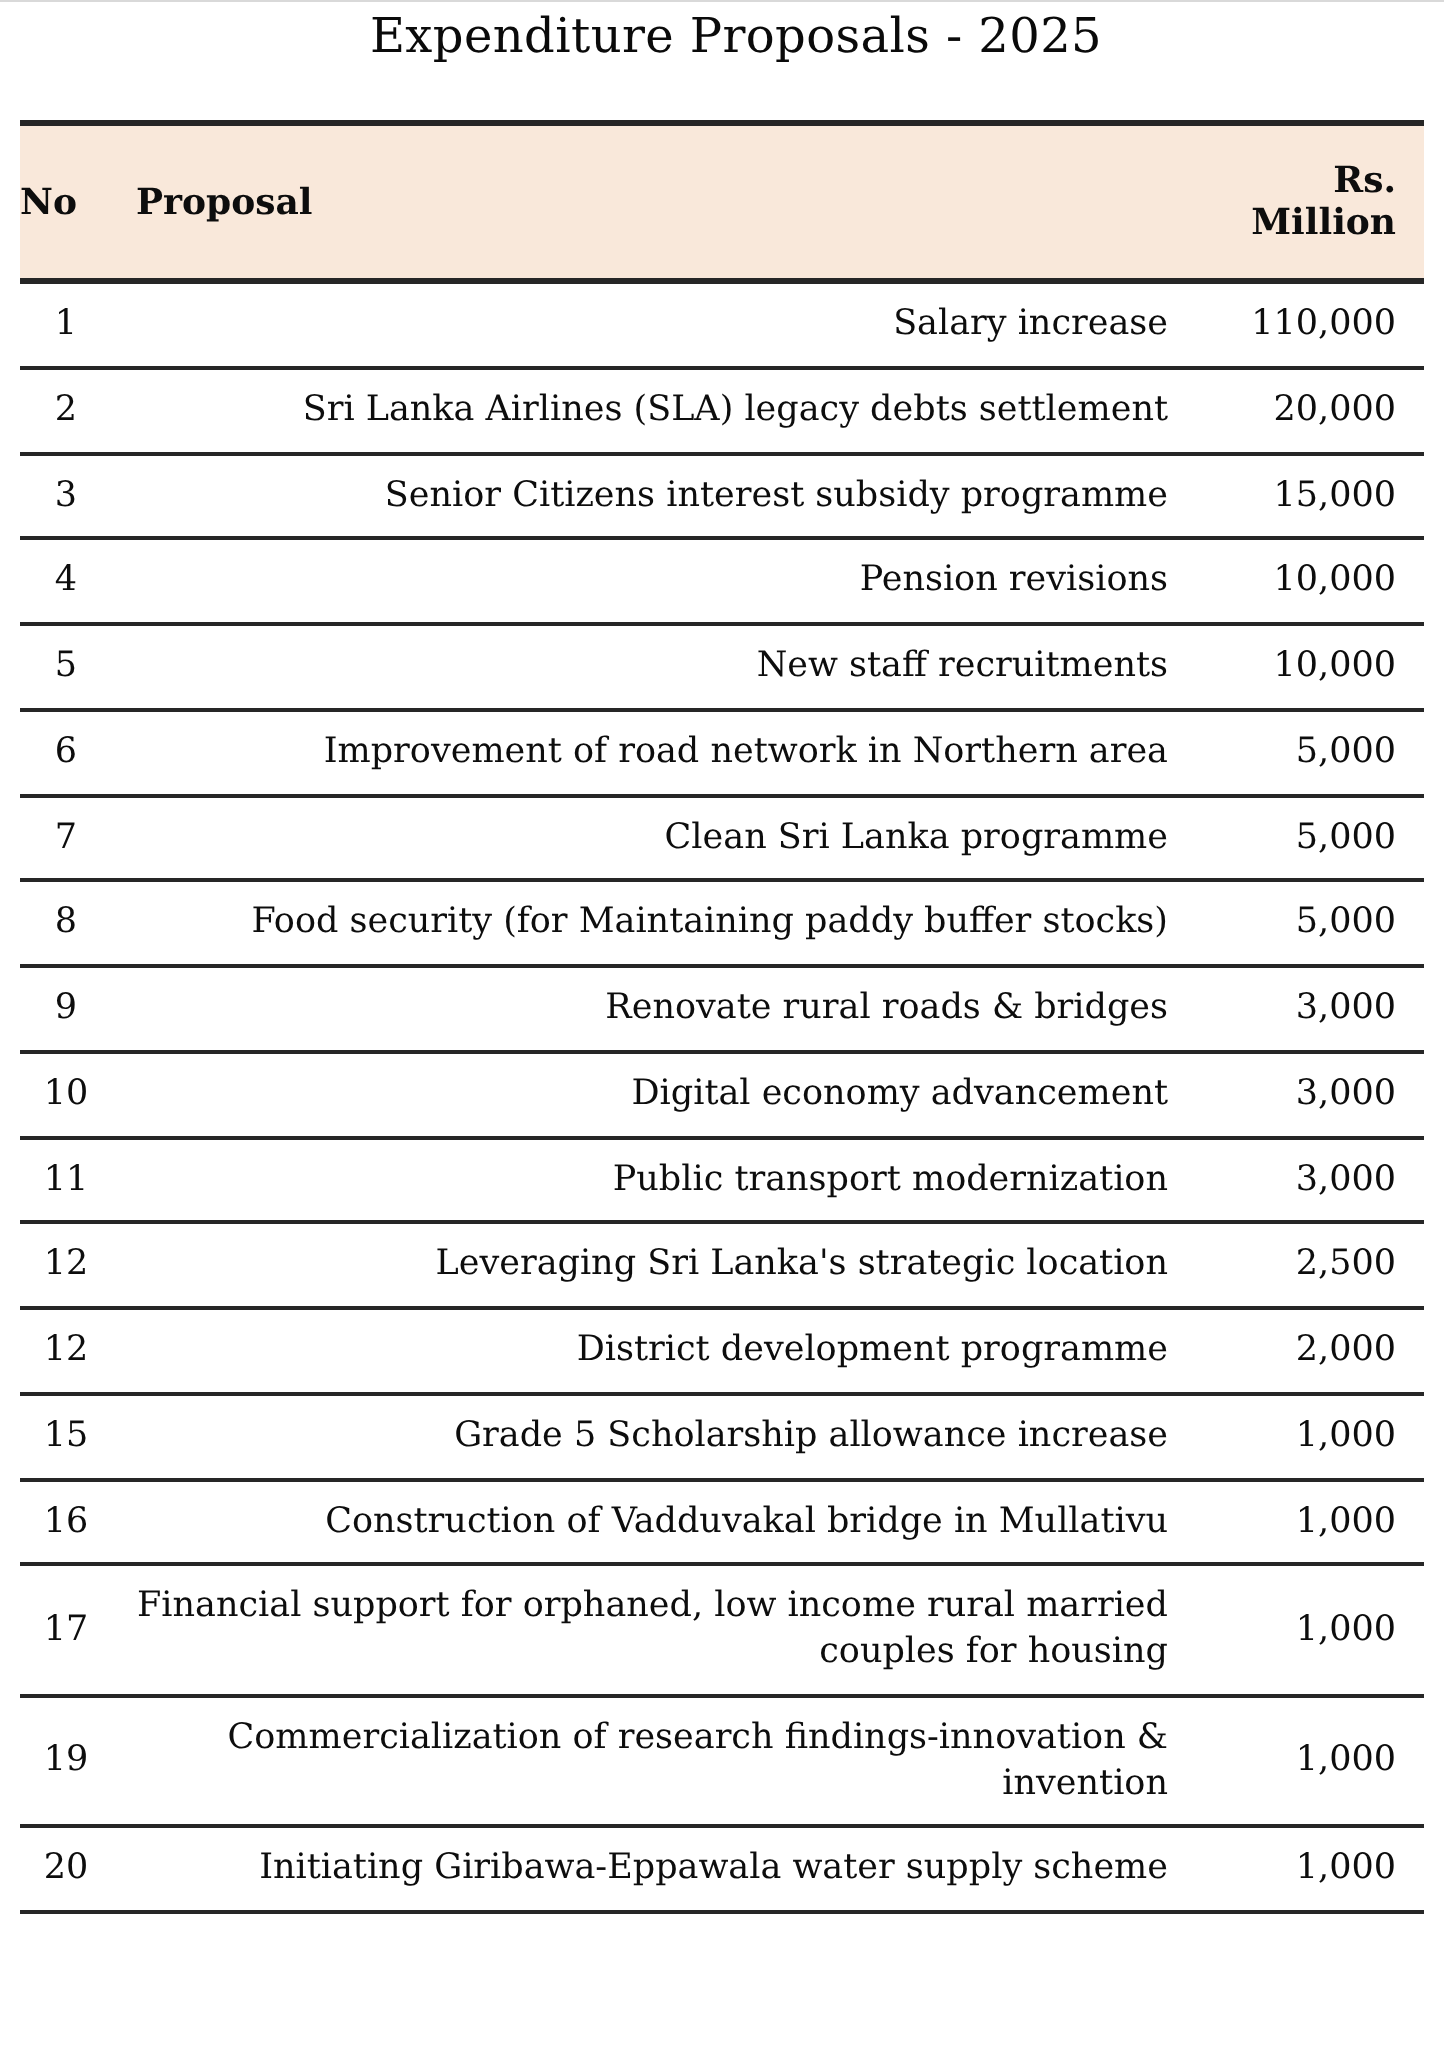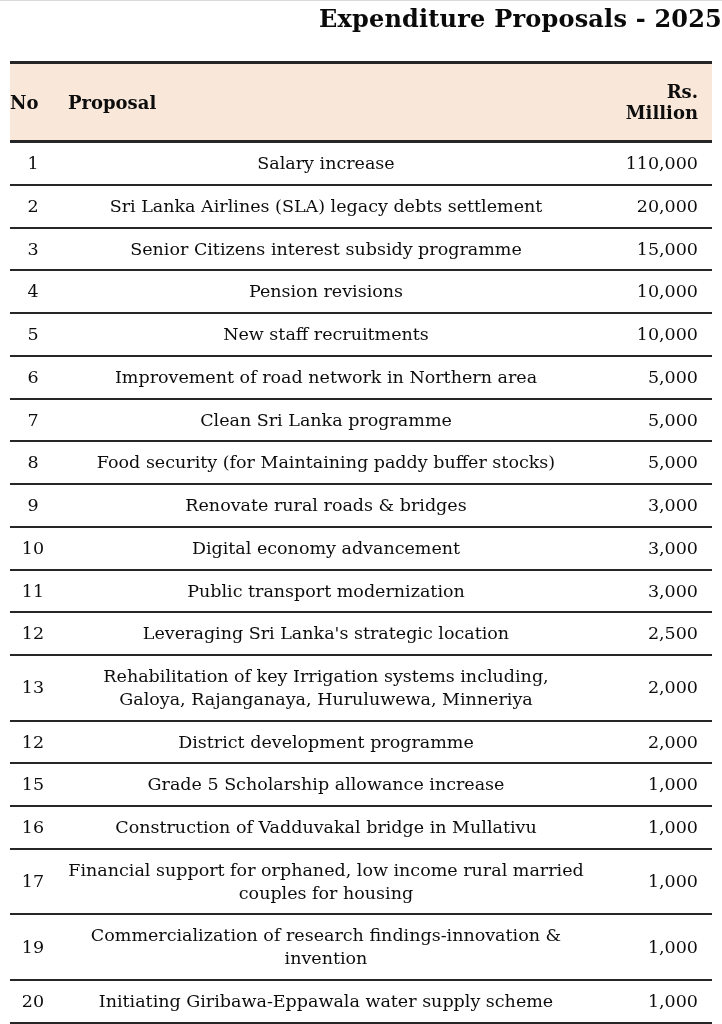--- a/index.html
+++ b/index.html
@@ -11,23 +11,23 @@
     overflow: hidden;
     font-family: "DejaVu Serif", "Liberation Serif", serif;
     color: #0d0d0d;
   }
   .top-hairline {
     width: 722px;
     height: 1px;
     background: #d9d9d9;
   }
   .page-title {
-    text-align: right;
+    text-align: center;
     font-size: 24px;
-    font-weight: bold;
+    font-weight: normal;
     margin: 3px 0 0 0;
     letter-spacing: 0.2px;
     color: #0a0a0a;
     padding-left: 14px;
   }
   table.proposals {
     border-collapse: collapse;
     width: 702px;
     margin: 28px 10px 0 10px;
     table-layout: fixed;
@@ -47,21 +47,21 @@
   th.h-no { text-align: left; }
   th.h-proposal { text-align: left; padding-left: 4px; margin-left: 44px; }
   th.h-amount { text-align: right; padding-right: 14px; }
   tbody td {
     border-bottom: 2px solid var(--border-color, #262626);
     padding: 9px 0;
     vertical-align: middle;
     line-height: 1.3;
   }
   td.c-no { text-align: center; padding-left: 2px; padding-right: 10px; }
-  td.c-proposal { text-align: center; padding-left: 4px; padding-right: 10px; }
+  td.c-proposal { text-align: right; padding-left: 4px; padding-right: 10px; }
   td.c-amount { text-align: right; padding-right: 14px; }
 </style>
 </head>
 <body>
 
 <div class="top-hairline"></div>
 
 <h1 class="page-title">Expenditure Proposals - 2025</h1>
 
 <table class="proposals">
@@ -132,25 +132,20 @@
     <td class="c-no">11</td>
     <td class="c-proposal">Public transport modernization</td>
     <td class="c-amount">3,000</td>
   </tr>
       <tr>
     <td class="c-no">12</td>
     <td class="c-proposal">Leveraging Sri Lanka's strategic location</td>
     <td class="c-amount">2,500</td>
   </tr>
       <tr>
-    <td class="c-no">13</td>
-    <td class="c-proposal">Rehabilitation of key Irrigation systems including, Galoya, Rajanganaya, Huruluwewa, Minneriya</td>
-    <td class="c-amount">2,000</td>
-  </tr>
-      <tr>
     <td class="c-no">12</td>
     <td class="c-proposal">District development programme</td>
     <td class="c-amount">2,000</td>
   </tr>
       <tr>
     <td class="c-no">15</td>
     <td class="c-proposal">Grade 5 Scholarship allowance increase</td>
     <td class="c-amount">1,000</td>
   </tr>
       <tr>

